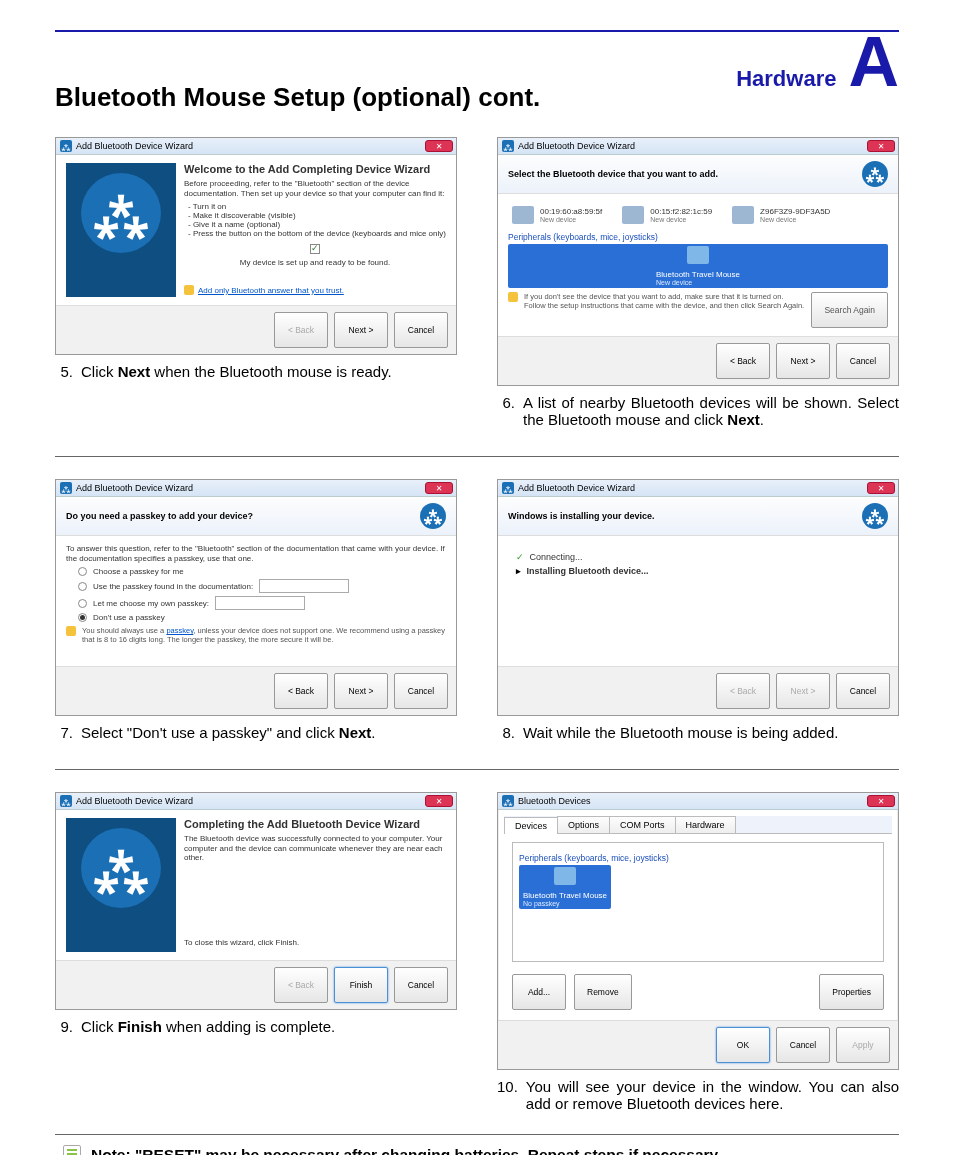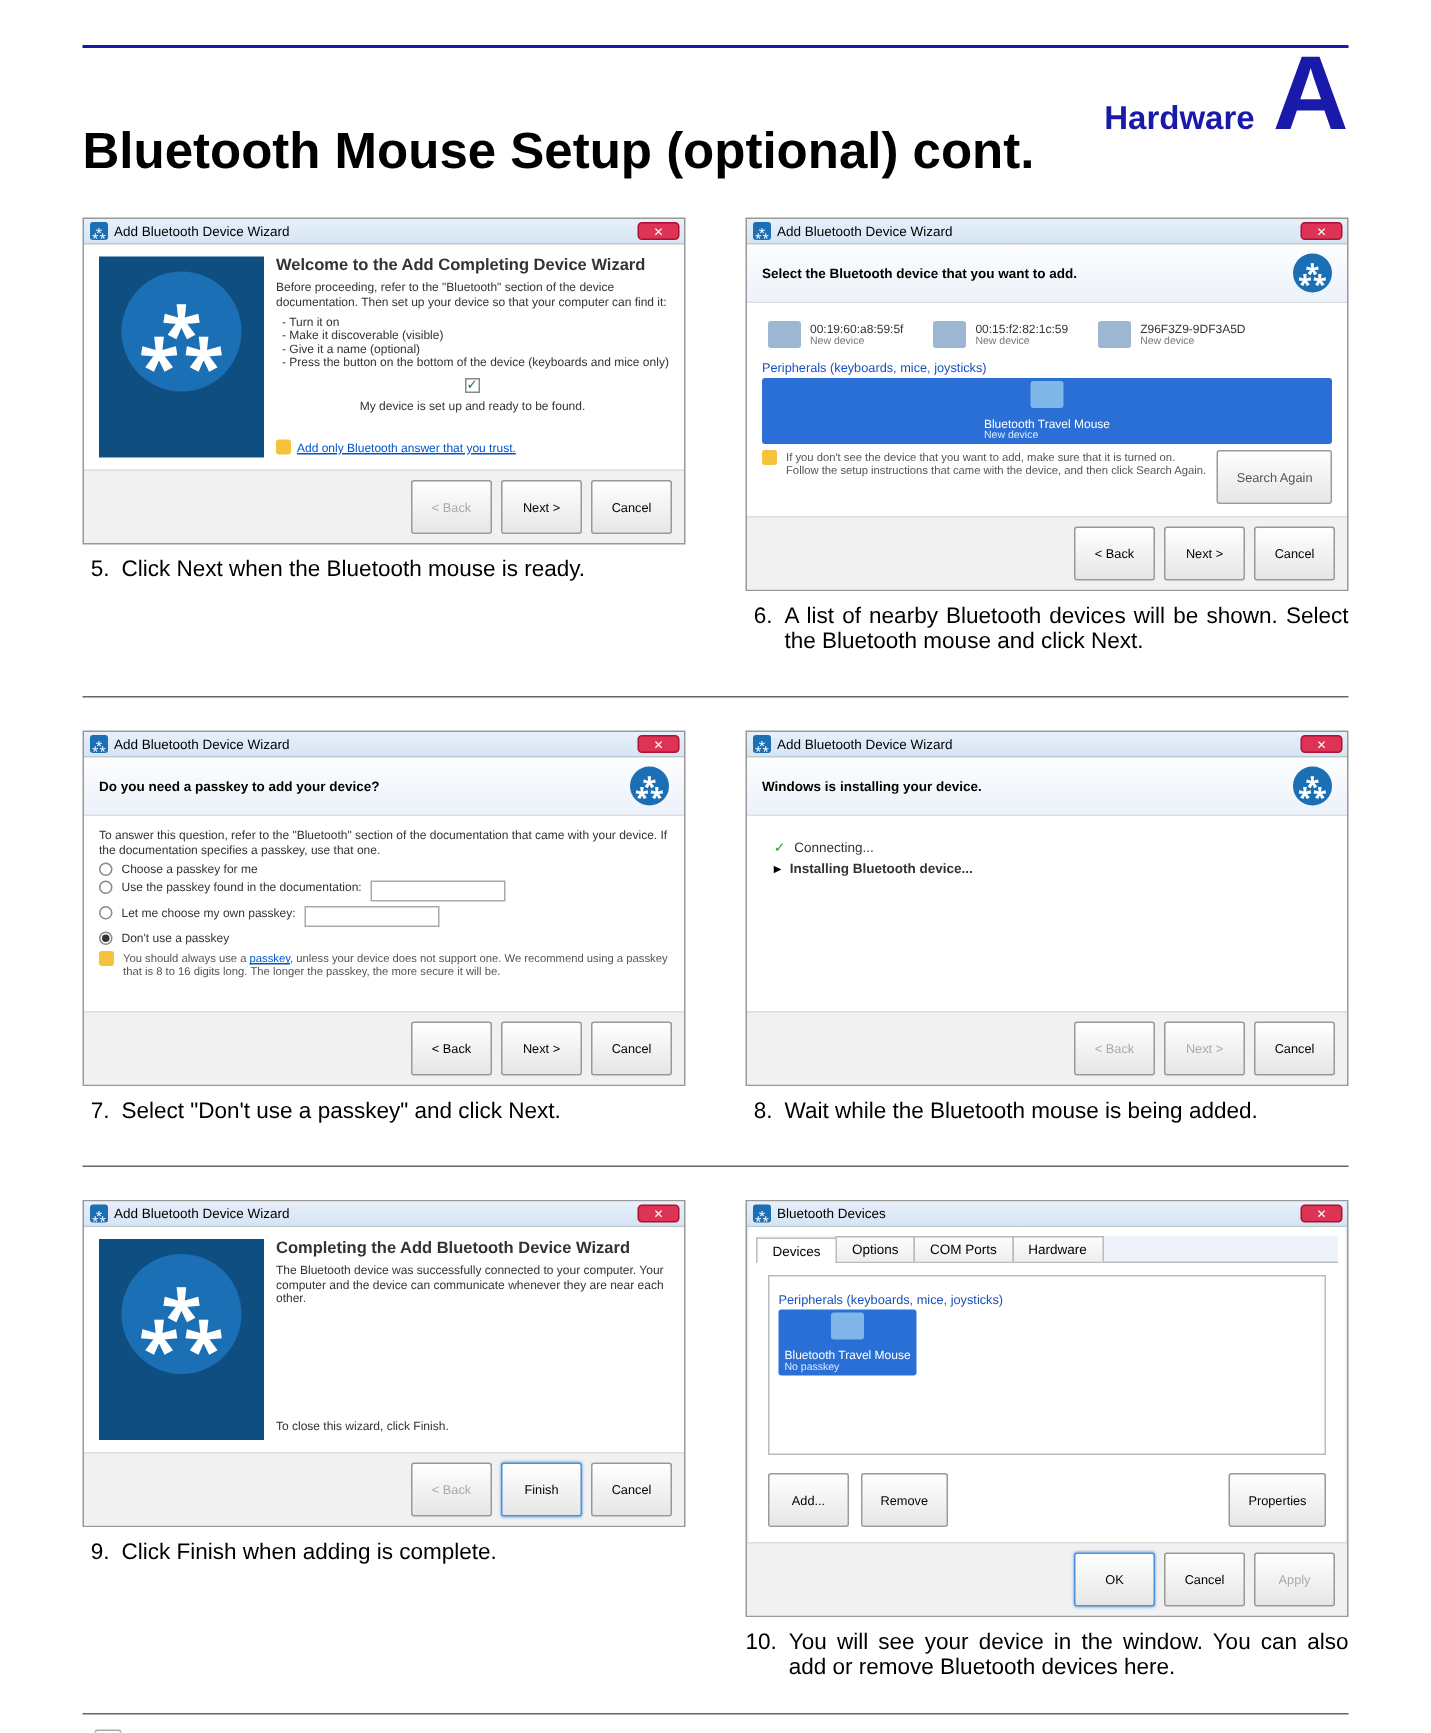--- a/index.html
+++ b/index.html
@@ -9,30 +9,30 @@
     background: #fff;
     font-family: Arial, Helvetica, sans-serif;
     color: #000;
     position: relative;
     padding: 30px 55px 30px 55px;
   }
   .header-line { border-top: 2px solid #1a1aaa; margin-bottom: 6px; }
   .header-row { display: flex; justify-content: flex-end; align-items: baseline; gap: 12px; }
   .appendix-label { color: #1a1aaa; font-size: 22px; font-weight: bold; font-family: Arial, sans-serif; }
   .appendix-letter { color: #1a1aaa; font-size: 70px; font-weight: bold; font-family: Arial, sans-serif; line-height: 0.7; }
-  .page-title { font-size: 34px; font-weight: bold; color: #000; margin-top: -10px; margin-bottom: 24px; font-family: Arial, sans-serif; }
+  .page-title { font-size: 26px; font-weight: bold; color: #000; margin-top: -10px; margin-bottom: 24px; font-family: Arial, sans-serif; }
 
   .grid { display: grid; grid-template-columns: 1fr 1fr; column-gap: 40px; row-gap: 10px; }
   .step { display: flex; flex-direction: column; }
   .sep { grid-column: 1 / -1; border-top: 1px solid #666; margin: 10px 0 12px; }
 
   .caption { font-size: 15px; display: flex; gap: 8px; margin-top: 8px; margin-bottom: 8px; }
   .caption .num { min-width: 18px; text-align: right; }
   .caption .txt { flex: 1; }
-  .caption .txt b { font-weight: normal; }
+  .caption .txt b { font-weight: bold; }
   .caption.justify .txt { text-align: justify; }
 
   
   .dialog {
     border: 1px solid #999;
     width: 100%;
     font-size: 9px;
     background: #fff;
     box-shadow: inset 0 0 0 1px #eee;
   }
@@ -101,21 +101,21 @@
   .btn.primary { border: 1px solid #4a90d9; box-shadow: 0 0 2px #4a90d9; }
   .device-list { display: flex; flex-wrap: wrap; gap: 6px 20px; padding: 4px; }
   .device-item { display: flex; gap: 6px; align-items: center; font-size: 8px; }
   .dev-ico { width: 22px; height: 18px; background: #9db6d1; border-radius: 2px; }
   .dev-txt .l1 { font-size: 8px; }
   .dev-txt .l2 { font-size: 7px; color: #777; }
   .dev-selected { background: #2a6fd6; color: #fff; padding: 2px 4px; border-radius: 2px; flex-direction: column; }
   .dev-selected .l2 { color: #dbe9ff; }
   .group-label { color: #1a4fbb; font-size: 8.5px; margin: 4px 0 2px; }
   .info-row { display: flex; gap: 6px; align-items: flex-start; margin-top: 4px; font-size: 7.5px; color: #555; }
-  .passkey-form .row { display: flex; align-items: flex-start; gap: 6px; margin: 3px 0; font-size: 8px; }
+  .passkey-form .row { display: flex; align-items: center; gap: 6px; margin: 3px 12px; font-size: 8px; }
   .passkey-form input.tbox { width: 90px; height: 14px; border: 1px solid #aaa; }
   .progress-list { padding: 8px; font-size: 9px; }
   .progress-list .li { display: flex; gap: 6px; margin-bottom: 4px; }
   .check-green { color: #2a9d2a; }
   .arrow-black { color: #000; font-weight: bold; }
 
   
   .tabs-row { display: flex; border-bottom: 1px solid #bbb; background: #eef3fb; font-size: 9px; gap: 0; }
   .tab { padding: 3px 10px; border: 1px solid #bbb; border-bottom: none; margin-right: -1px; background: linear-gradient(#fdfdfd,#eee); }
   .tab.active { background: #fff; position: relative; top: 1px; }

